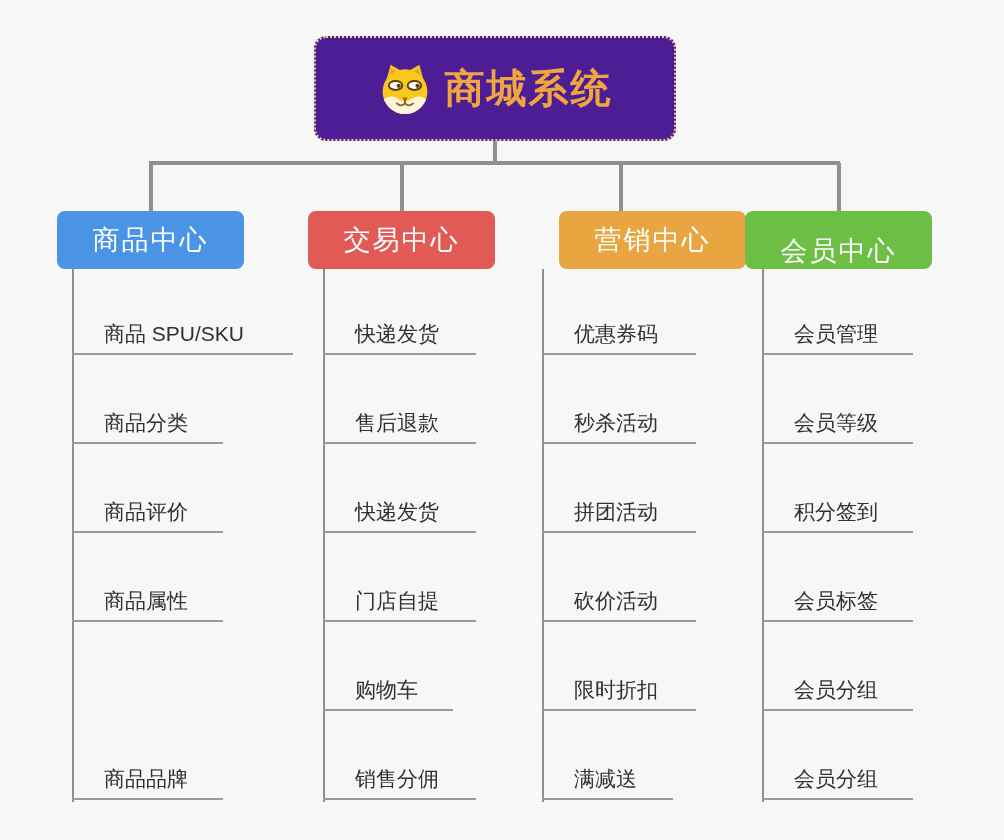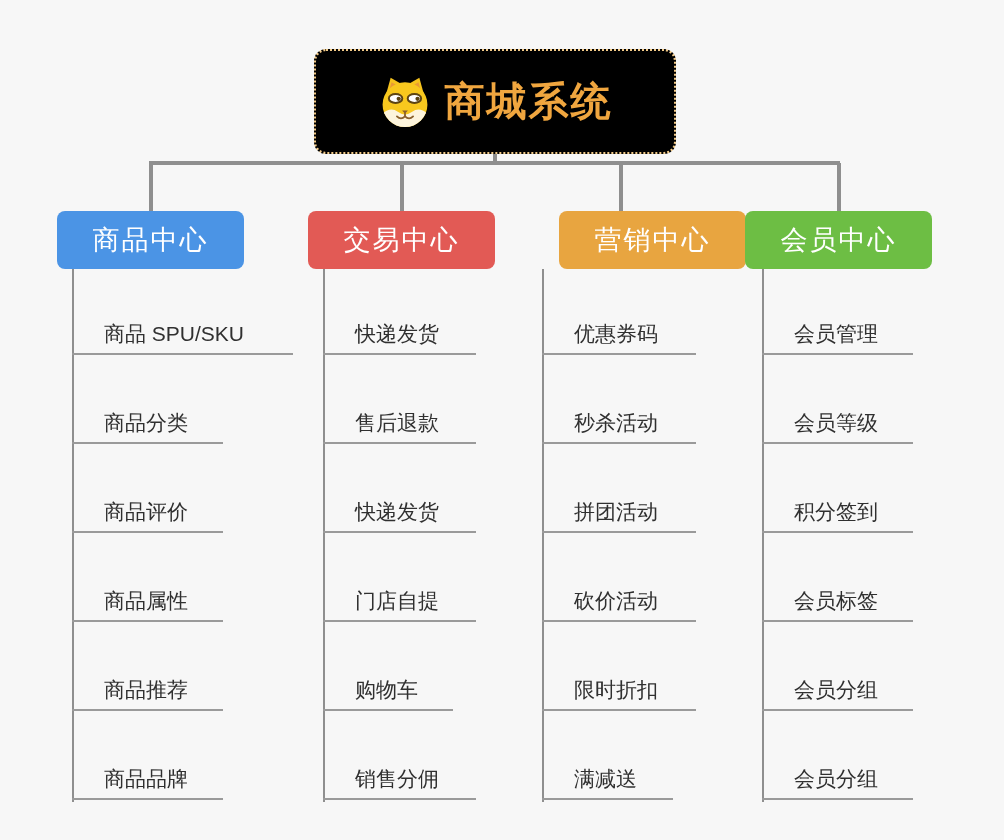--- a/index.html
+++ b/index.html
@@ -7,23 +7,23 @@
   .stage {
     position: relative;
     width: 1004px;
     height: 840px;
     background: var(--canvas-bg, #f7f7f7);
     overflow: hidden;
   }
   
   .root-node {
     position: absolute;
-    left: 314px; top: 49px;
+    left: 314px; top: 36px;
     width: 362px; height: 105px;
-    background: #000000;
+    background: #4c1d95;
     border: 2px dotted var(--root-border, #f3cb89);
     border-radius: 12px;
     display: flex;
     align-items: center;
     justify-content: center;
     gap: 13px;
   }
   .root-title {
     font-size: 40px;
     font-weight: 600;
@@ -50,21 +50,21 @@
     align-items: center;
     justify-content: center;
     color: #ffffff;
     font-size: 27px;
     font-weight: 500;
     letter-spacing: 2px;
   }
   .branch-box.b0 { left: 57px;  }
   .branch-box.b1 { left: 308px; }
   .branch-box.b2 { left: 527px; margin-left: 32px; }
-  .branch-box.b3 { left: 745px; }
+  .branch-box.b3 { left: 745px; align-items: flex-end; }
   
   .column {
     position: absolute;
     top: 269px;
     width: 245px;
     height: 533px;
     text-align: center;
   }
   .column.c0 { left: 72px;  }
   .column.c1 { left: 323px; }
@@ -152,23 +152,20 @@
       </div>
     <div class="leaf r1" style="width:151px">
         <span>商品分类</span>
       </div>
     <div class="leaf r2" style="width:151px">
         <span>商品评价</span>
       </div>
     <div class="leaf r3" style="width:151px">
         <span>商品属性</span>
       </div>
-    <div class="leaf r4" style="width:151px">
-        <span>商品推荐</span>
-      </div>
     <div class="leaf r5" style="width:151px">
         <span>商品品牌</span>
       </div>
   </div>
 
   <div class="column c1">
     <div class="trunk"></div>
     <div class="leaf r0" style="width:153px">
         <span>快递发货</span>
       </div>

